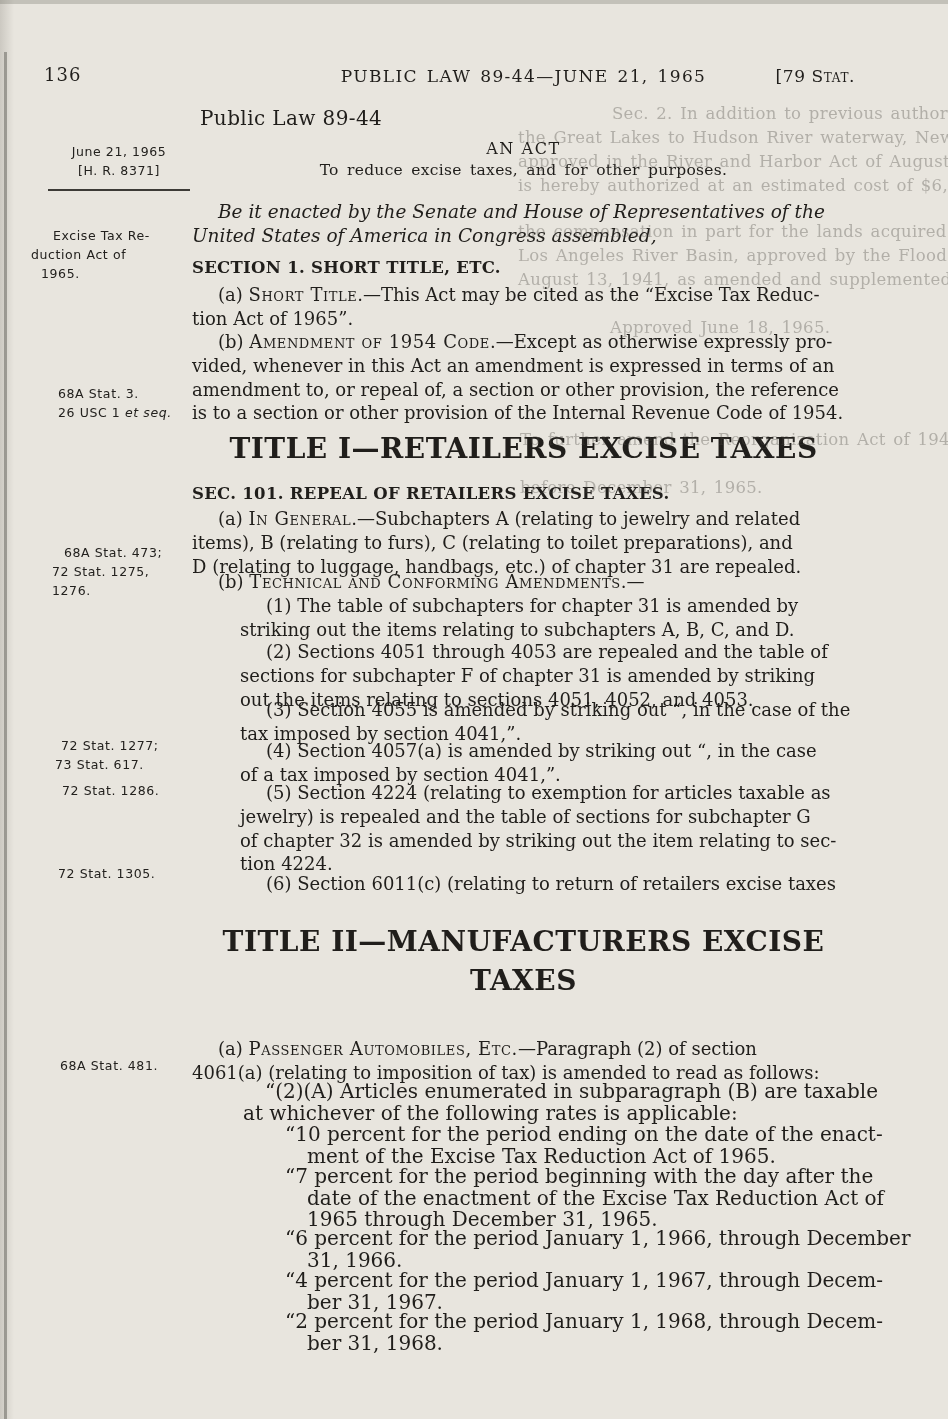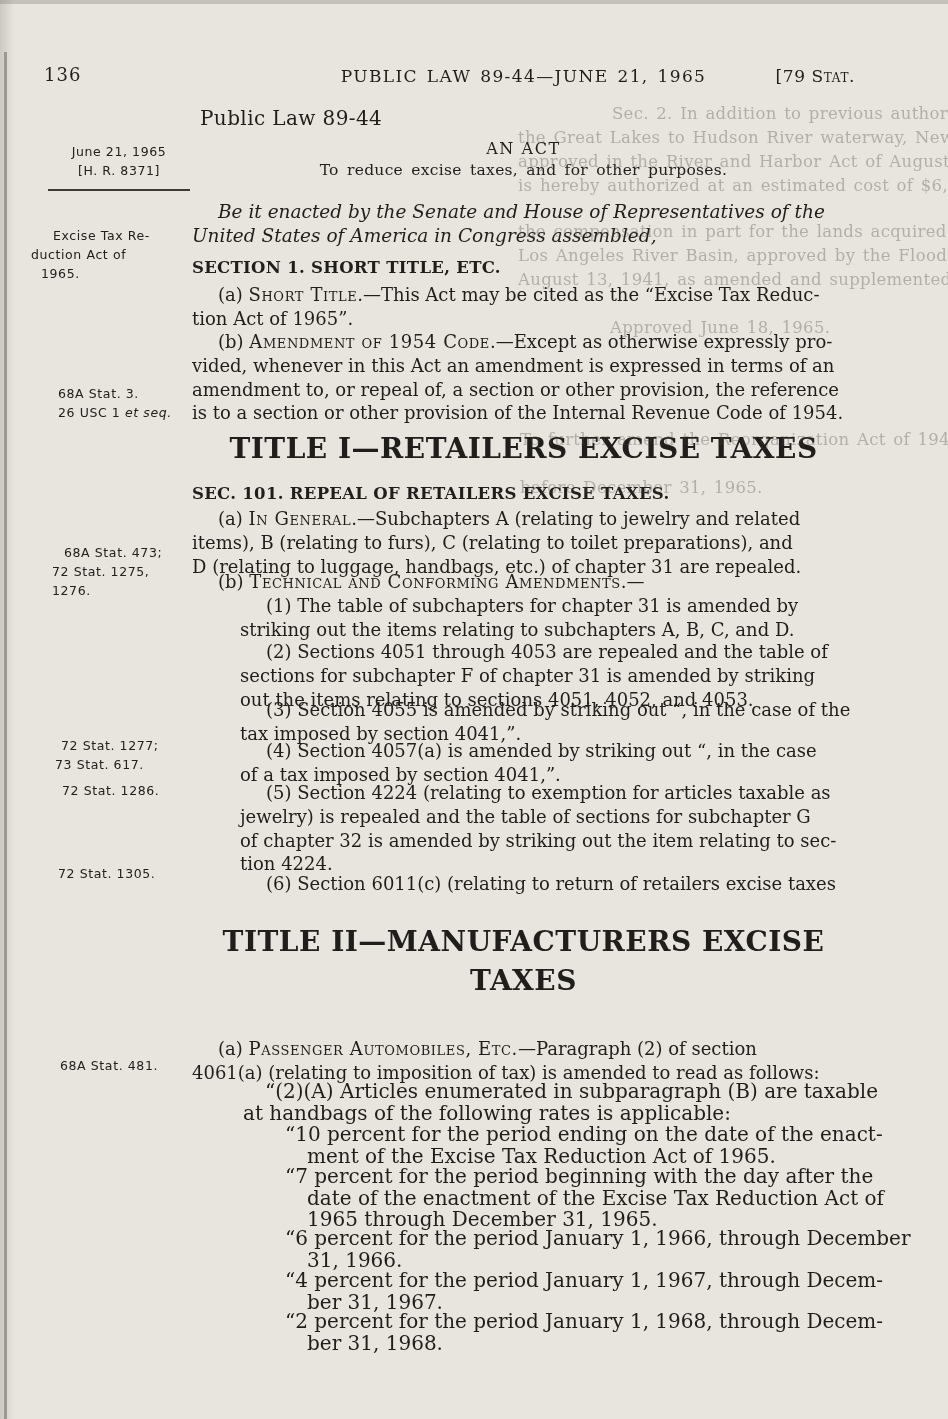--- a/index.html
+++ b/index.html
@@ -135,21 +135,21 @@
       <div class="blk titlehead" style="top: 922px;">
         <div class="line ctr"><span>TITLE II—MANUFACTURERS EXCISE</span></div>
         <div class="line ctr"><span>TAXES</span></div>
       </div>
       <div class="blk para" style="top: 1037px;">
         <div class="line" style="margin-left: 26px;"><span>(a) </span><span class="sc">Passenger Automobiles, Etc.</span><span>—Paragraph (2) of section</span></div>
         <div class="line"><span>4061(a) (relating to imposition of tax) is amended to read as follows:</span></div>
       </div>
       <div class="blk quote" style="top: 1081px;">
         <div class="line" style="margin-left: 73px;"><span>“(2)(A) Articles enumerated in subparagraph (B) are taxable</span></div>
-        <div class="line" style="margin-left: 51px;"><span>at handbags of the following rates is applicable:</span></div>
+        <div class="line" style="margin-left: 51px;"><span>at whichever of the following rates is applicable:</span></div>
       </div>
       <div class="blk quote" style="top: 1124px;">
         <div class="line" style="margin-left: 93px; text-align: right;"><span>“10 percent for the period ending on the date of the enact-</span></div>
         <div class="line" style="margin-left: 115px;"><span>ment of the Excise Tax Reduction Act of 1965.</span></div>
       </div>
       <div class="blk quote" style="top: 1166px;">
         <div class="line" style="margin-left: 93px;"><span>“7 percent for the period beginning with the day after the</span></div>
         <div class="line" style="margin-left: 115px;"><span>date of the enactment of the Excise Tax Reduction Act of</span></div>
         <div class="line" style="margin-left: 115px;"><span>1965 through December 31, 1965.</span></div>
       </div>

